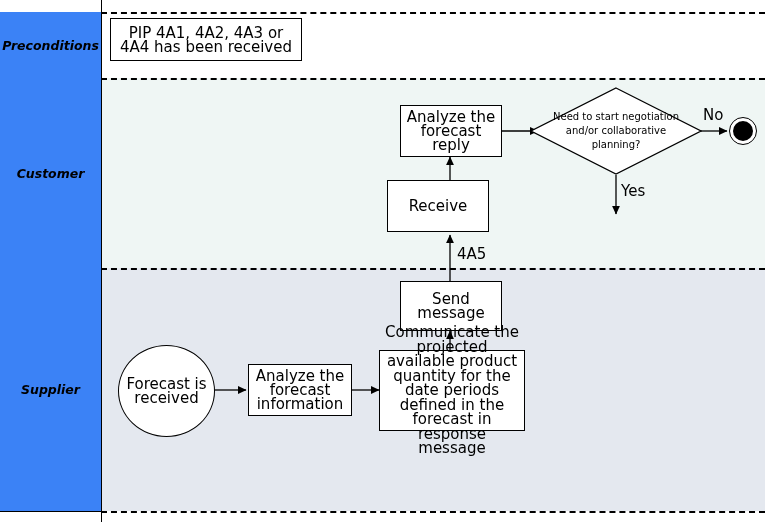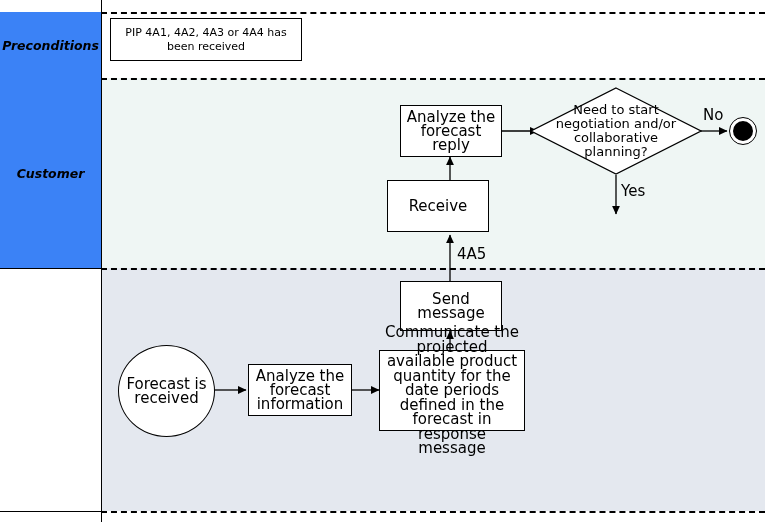--- a/index.html
+++ b/index.html
@@ -67,21 +67,21 @@
     text-align: center;
     font-size: 15px;
     line-height: 14px;
     color: #000000;
     padding: 2px 4px;
   }
   .node.ellipse {
     border-radius: 50%;
   }
   .precond {
-    font-size: 11px;
+    font-size: 15px;
     line-height: 14px;
   }
   
   .diamond-wrap {
     position: absolute;
   }
   .diamond-wrap svg {
     position: absolute;
     left: 0;
     top: 0;
@@ -89,21 +89,21 @@
   .diamond-text {
     position: absolute;
     left: 0;
     top: 0;
     width: 100%;
     height: 100%;
     display: flex;
     align-items: center;
     justify-content: center;
     text-align: center;
-    font-size: 13px;
+    font-size: 10px;
     line-height: 14px;
     color: #000000;
     pointer-events: none;
   }
   
   .endnode {
     position: absolute;
     border: 1.5px solid #000000;
     border-radius: 50%;
     background: #ffffff;
@@ -156,20 +156,23 @@
   <div class="divider-solid-left" style="top:511px;"></div>
 
   <div class="divider-v" style="top:0px; height:522px;"></div>
 
   <div class="lane-label" style="top:12px; height:66px;">
     <span>Preconditions</span>
   </div>
   <div class="lane-label" style="top:78px; height:190px;">
     <span>Customer</span>
   </div>
+  <div class="lane-label" style="top:268px; height:243px;">
+    <span>Supplier</span>
+  </div>
 
   <svg class="edge-layer" viewBox="0 0 765 522">
     <defs>
       <marker id="arrow" markerWidth="9" markerHeight="9" refX="8" refY="4.5" orient="auto" markerUnits="userSpaceOnUse">
         <path d="M0,0.6 L8.5,4.5 L0,8.4 z" fill="#000000"></path>
       </marker>
     </defs>
 
     <line x1="215" y1="390" x2="246" y2="390" stroke="#000000" stroke-width="1.3" marker-end="url(#arrow)"></line>
 

